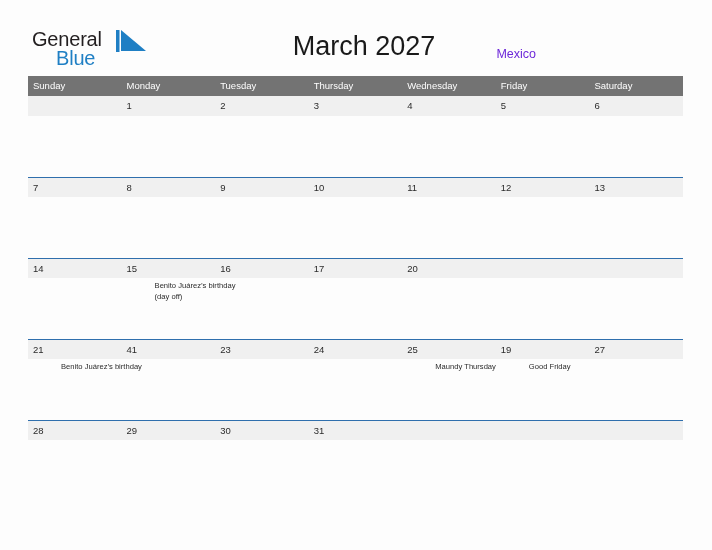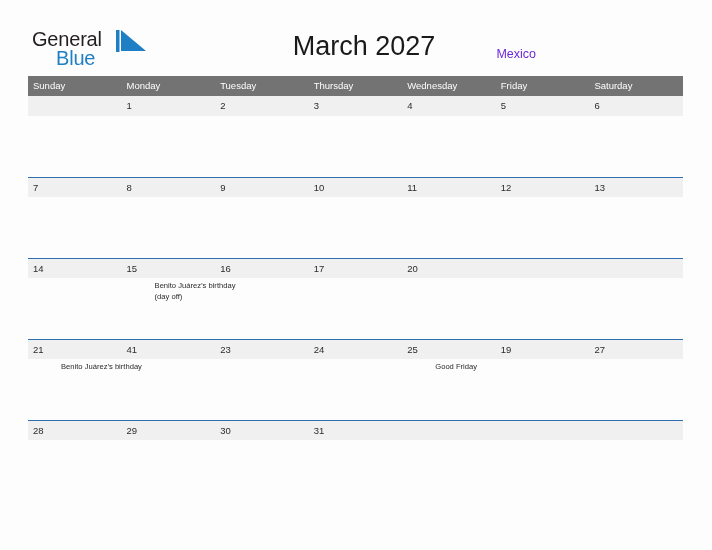--- a/index.html
+++ b/index.html
@@ -251,20 +251,21 @@
       <div class="date-cell">24</div>
       <div class="date-cell">25</div>
       <div class="date-cell">19</div>
       <div class="date-cell">27</div>
     </div>
     <div class="event-band">
       <div class="event-cell">Benito Juárez’s birthday</div>
       <div class="event-cell"></div>
       <div class="event-cell"></div>
       <div class="event-cell"></div>
+      <div class="event-cell">Maundy Thursday</div>
       <div class="event-cell">Good Friday</div>
       <div class="event-cell"></div>
     </div>
   </div>
 
   <div class="week-row">
     <div class="date-band">
       <div class="date-cell">28</div>
       <div class="date-cell">29</div>
       <div class="date-cell">30</div>

